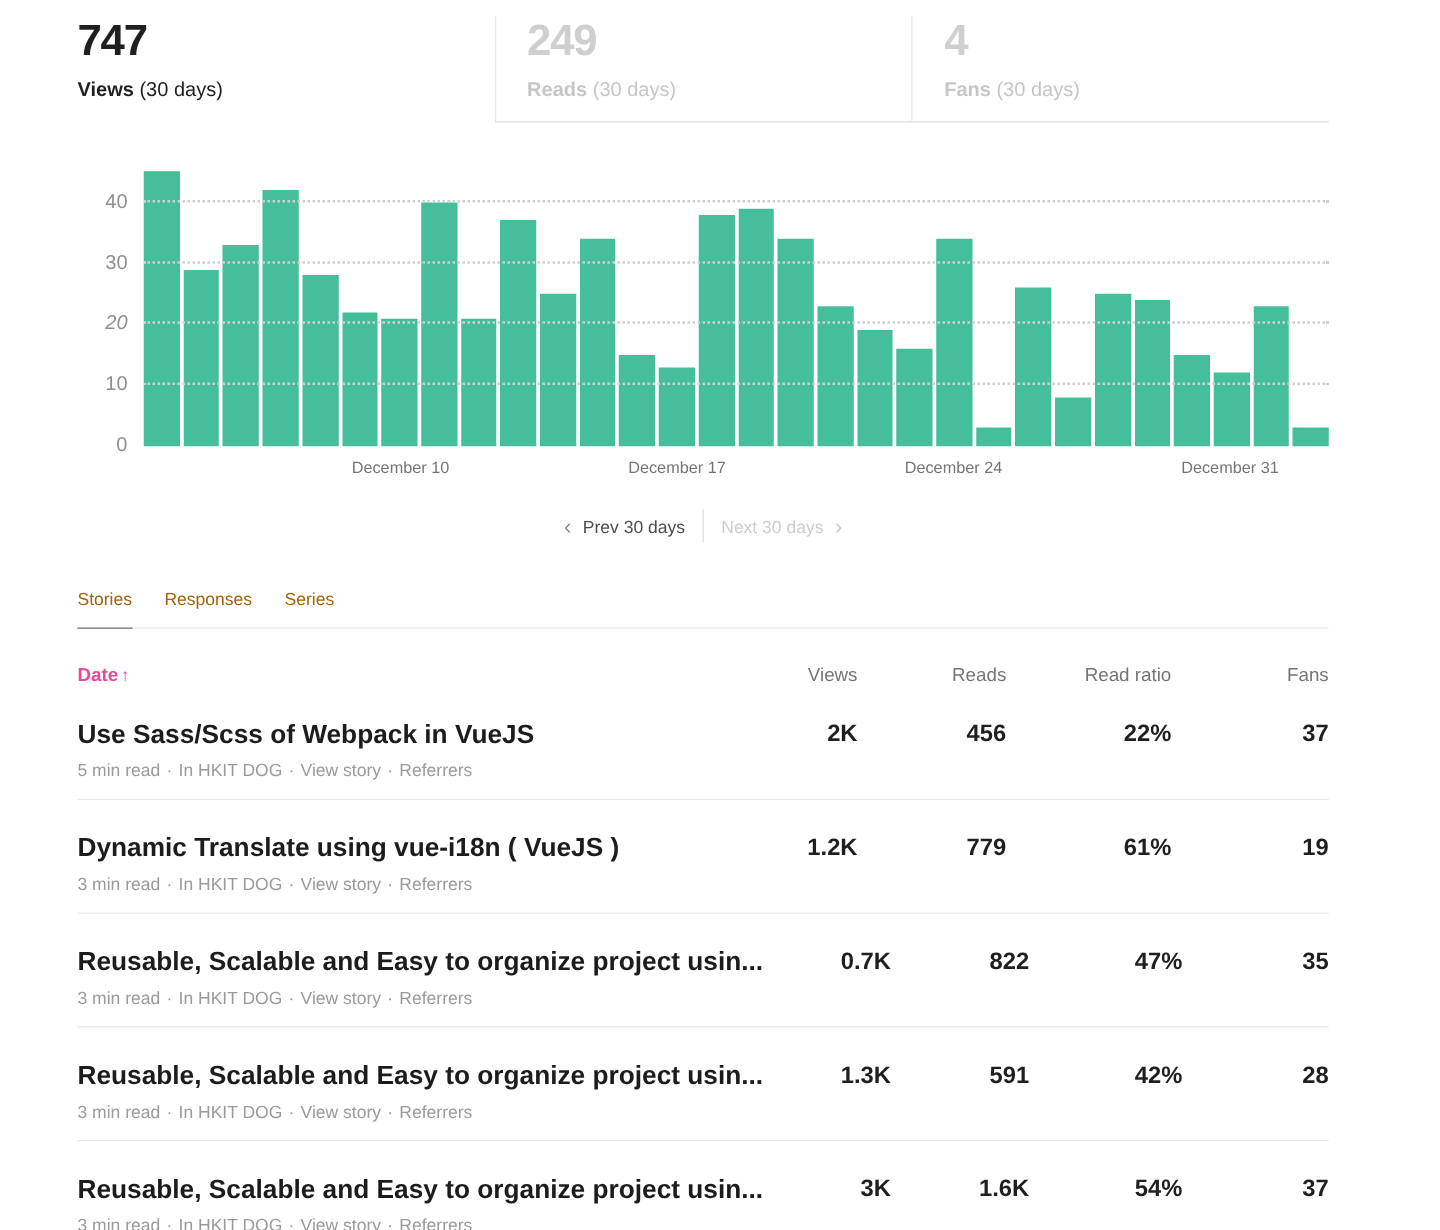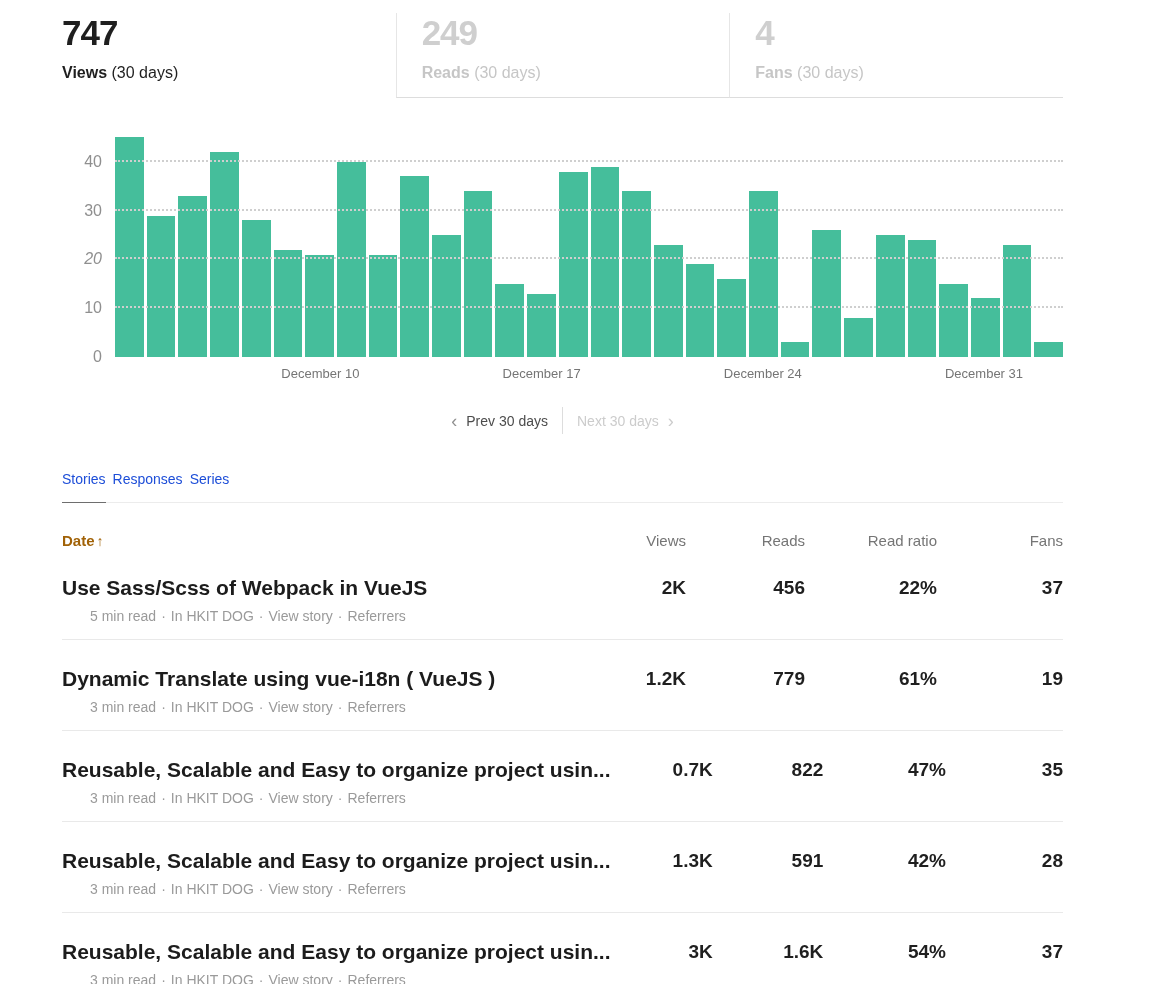--- a/index.html
+++ b/index.html
@@ -5,21 +5,21 @@
   * { margin:0; padding:0; box-sizing:border-box; }
   html,body { background:#fff; }
   body {
     width:1152px; height:984px; overflow:hidden;
     font-family:"Liberation Sans", sans-serif;
     color:#1f1f1f;
   }
   .container { width:1001px; margin-left:62px; }
 
   
-  .stats-row { display:flex; padding-top:13px; }
+  .stats-row { display:flex; padding-top:13px;justify-content:flex-end; }
   .stat-card { width:33.333%; padding-bottom:15px; cursor:pointer; }
   .stat-card.inactive {
     border-left:1px solid #e6e6e6;
     border-bottom:1px solid #ddd;
     padding-left:25px;
   }
   .stat-value { font-size:35px; line-height:40px; font-weight:700; letter-spacing:-1px; color:#1f1f1f; }
   .stat-label { margin-top:11px; font-size:16px; color:#1f1f1f; }
   .stat-label .name { font-weight:700; }
   .stat-card.inactive .stat-value { color:#cfcfcf; }
@@ -37,38 +37,38 @@
   .xtick { position:absolute; transform:translateX(-50%); white-space:nowrap; font-size:13px; color:#757575; }
 
   
   .pagination { margin-top:23px; display:flex; justify-content:center; align-items:center; font-size:14px; }
   .page-btn { display:flex; align-items:center; gap:9px; cursor:pointer; color:#4c4c4c; }
   .page-btn .chev { font-size:18px; line-height:14px; color:#8f8f8f; }
   .page-btn.disabled, .page-btn.disabled .chev { color:#ccc; cursor:default; }
   .page-divider { width:1px; height:27px; background:#ddd; margin:0 14px; }
 
   
-  .tabs { margin-top:37px; display:flex; gap:7px; border-bottom:1px solid #ececec; font-size:14px; color:#1d4ed8; }
+  .tabs { margin-top:37px; display:flex; gap:26px; border-bottom:1px solid #ececec; font-size:14px; color:#a16207; }
   .tab { padding-bottom:15px; cursor:pointer; }
   .tab.active { border-bottom:1px solid #6e6e6e; margin-bottom:-1px; }
 
   
   .thead { display:flex; margin-top:29px; font-size:15px; color:#757575; align-items:baseline; }
   .col-title { flex:1; }
   .col-num { text-align:right; }
   .w-views { width:110px; } .w-reads { width:119px; } .w-ratio { width:132px; } .w-fans { width:126px; }
-  .date-head { color:#a16207; font-weight:700; cursor:pointer; }
+  .date-head { color:#ec4899; font-weight:700; cursor:pointer; }
   .sort-arrow { font-size:14px; font-weight:400; margin-left:2px; }
   .num-head { cursor:pointer; }
 
   .row { display:flex; align-items:flex-start; padding:26px 0 15px; border-bottom:1px solid #e9e9e9; }
   .row:last-child { border-bottom:none; }
   .story-title { font-size:21px; line-height:26px; font-weight:700; color:#1c1c1c; cursor:pointer;
                  white-space:nowrap; overflow:hidden; }
-  .story-meta { margin-top:7px; font-size:14px; color:#9a9a9a;margin-left:28px; }
+  .story-meta { margin-top:7px; font-size:14px; color:#9a9a9a; }
   .story-meta .sep { margin:0 5px; }
   .story-meta .link { cursor:pointer; }
   .row .col-num { font-size:19px; font-weight:700; color:#1f1f1f; line-height:26px; }
 </style>
 </head>
 <body>
 
 <div class="container">
 
   <div class="stats-row">

